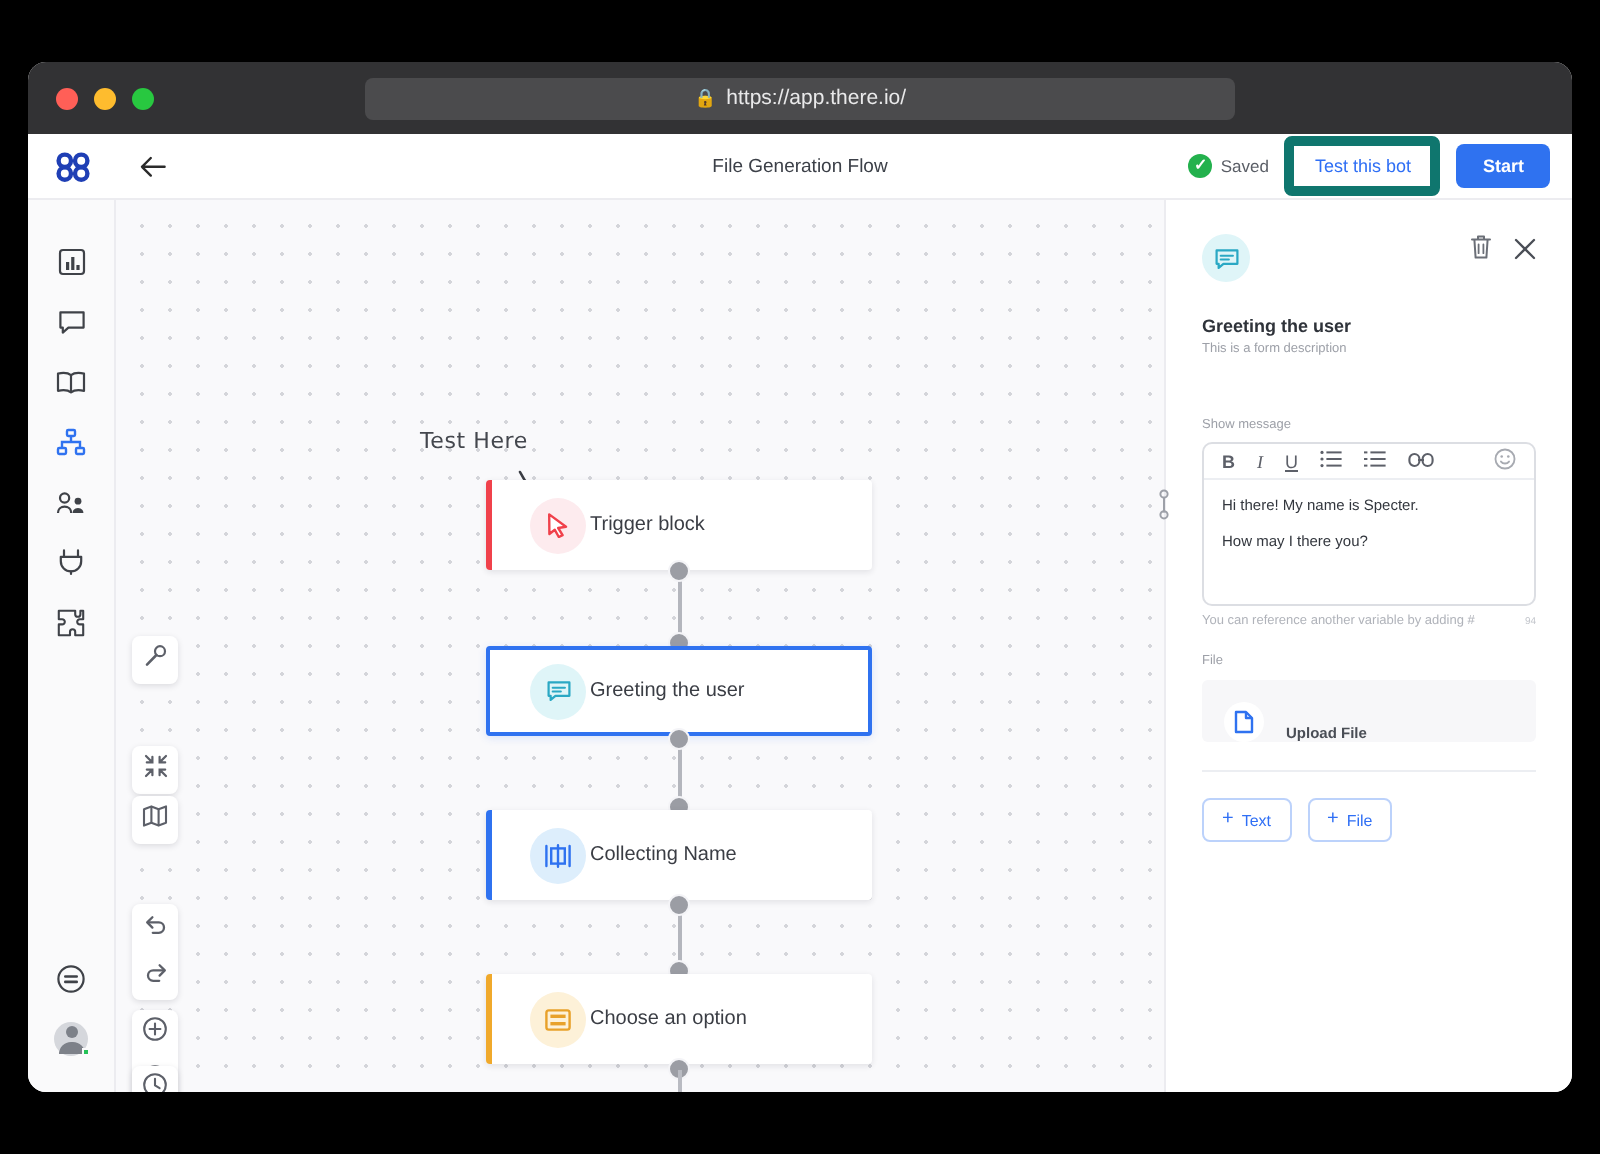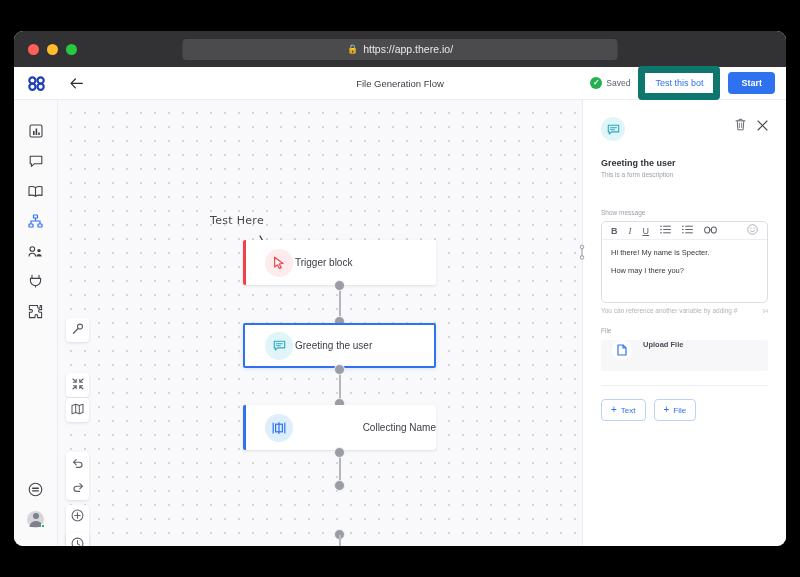--- a/index.html
+++ b/index.html
@@ -70,21 +70,21 @@
   }
   .saved-wrap { display: flex; align-items: center; gap: 4px; }
   .saved-check {
     width: 12px; height: 12px; border-radius: 50%;
     background: #23b14d; color: #fff;
     font-size: 8px; line-height: 12px; text-align: center;
     font-weight: bold;
   }
   .saved-text { font-size: 8.5px; color: #5a5e66; }
   .btn-outline {
-    border: 7px solid #0f766e; color: #2f6ff5; background: #fff;
+    border: 5px solid #0f766e; color: #2f6ff5; background: #fff;
     font-size: 9px; padding: 5px 10px; border-radius: 4px;
     font-family: inherit;
   }
   .btn-primary {
     border: none; background: #2f72f0; color: #fff;
     font-size: 9px; padding: 6px 13px; border-radius: 4px;
     font-family: inherit; font-weight: 600;
   }
 
   
@@ -242,21 +242,21 @@
     height: 62px; padding: 8px 9px;
     font-size: 7.5px; color: #33373e; line-height: 1.35;
   }
   #editor-body p + p { margin-top: 8px; }
   #hint-row { display: flex; align-items: center; margin-top: 4px; }
   #hint { font-size: 6.5px; color: #b0b3ba; }
   #charcount { margin-left: auto; font-size: 5px; color: #c3c6cc; }
   #upload {
     margin-top: 6px; height: 31px;
     background: #f7f7f9; border-radius: 3px;
-    display: flex; align-items: flex-start; padding-left: 11px; gap: 11px;
+    display: flex; align-items: flex-end; padding-left: 11px; gap: 11px;
   }
   #upload-circle {
     width: 20px; height: 20px; border-radius: 50%; background: #fff;
     display: flex; align-items: center; justify-content: center;
     color: #2f72f0;
   }
   #upload-label { font-size: 7.5px; color: #4a4e56; font-weight: 600; }
   #panel-divider { margin-top: 14px; border-top: 1px solid #eceef2; }
   #addbtns { margin-top: 13px; display: flex; gap: 8px; }
   .addbtn {
@@ -511,33 +511,44 @@
           <svg width="13" height="13" viewBox="0 0 14 14">
               <path d="M1.4 2.4h11.2v7.2H5.1L2.5 11.8V9.6H1.4z" fill="none" stroke="#2aa8c4" stroke-width="1.2" stroke-linejoin="round"></path>
               <path d="M3.6 5.2h6.6M3.6 7.3h4.4" stroke="#2aa8c4" stroke-width="1.1" stroke-linecap="round"></path>
             </svg>
         </div>
         <div class="nlabel">Greeting the user</div>
       </div>
       <div class="cdot" style="left:276px; top:264px;"></div>
 
       <div class="cdot" style="left:276px; top:298px;"></div>
-      <div class="node" style="left:185px; top:305px; width:193px;justify-content:space-between;">
+      <div class="node" style="left:185px; top:305px; width:193px;">
         <div class="accent" style="background:#2f72f0"></div>
         <div class="nicon" style="background:#ddeefc">
           <svg width="14" height="12" viewBox="0 0 14 12">
               <rect x="3.6" y="2.2" width="6.8" height="7.6" fill="none" stroke="#2f72f0" stroke-width="1.2"></rect>
               <path d="M1.2 1v10M12.8 1v10M7 0.6v10.8" stroke="#2f72f0" stroke-width="1.2" stroke-linecap="round"></path>
             </svg>
         </div>
         <div class="nlabel">Collecting Name</div>
       </div>
       <div class="cdot" style="left:276px; top:347px;"></div>
 
       <div class="cdot" style="left:276px; top:380px;"></div>
+      <div class="node" style="left:185px; top:387px; width:193px;">
+        <div class="accent" style="background:#f0a92b"></div>
+        <div class="nicon" style="background:#fdf1d8">
+          <svg width="14" height="12" viewBox="0 0 14 12">
+              <rect x="1.2" y="1.2" width="11.6" height="9.6" rx="1.2" fill="none" stroke="#e8a12a" stroke-width="1.2"></rect>
+              <rect x="3.2" y="3.3" width="7.6" height="1.7" fill="#e8a12a"></rect>
+              <rect x="3.2" y="7" width="7.6" height="1.7" fill="#e8a12a"></rect>
+            </svg>
+        </div>
+        <div class="nlabel">Choose an option</div>
+      </div>
       <div class="cdot" style="left:276px; top:429px;"></div>
 
       <div class="branch-line" style="left:281.2px; top:435px; width:1.6px; height:24px;"></div>
 
     </div>
 
     <div id="panel">
       <div id="panel-grip">
         <svg width="8" height="16" viewBox="0 0 8 16">
             <circle cx="4" cy="3" r="1.8" fill="none" stroke="#9da0a8" stroke-width="1"></circle>

